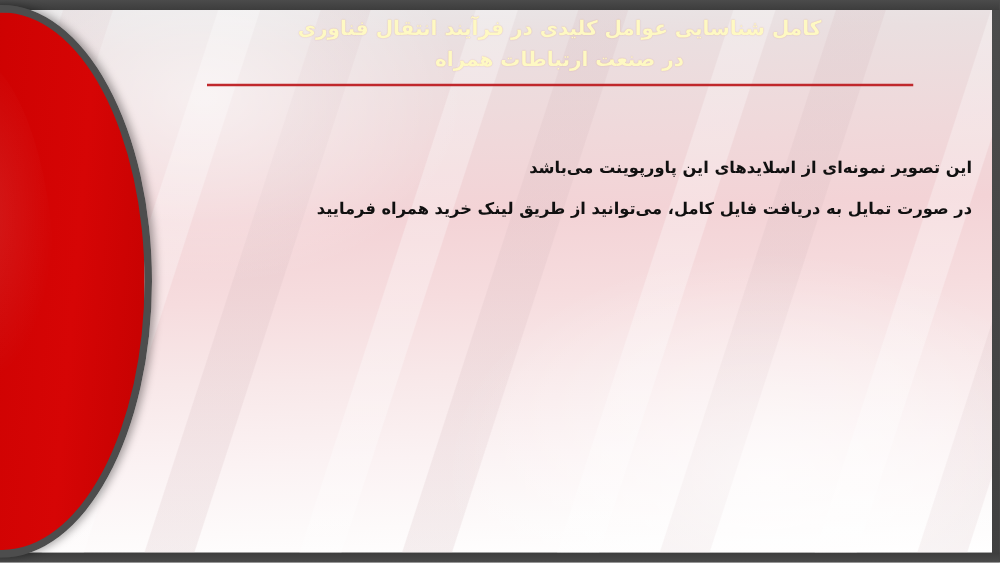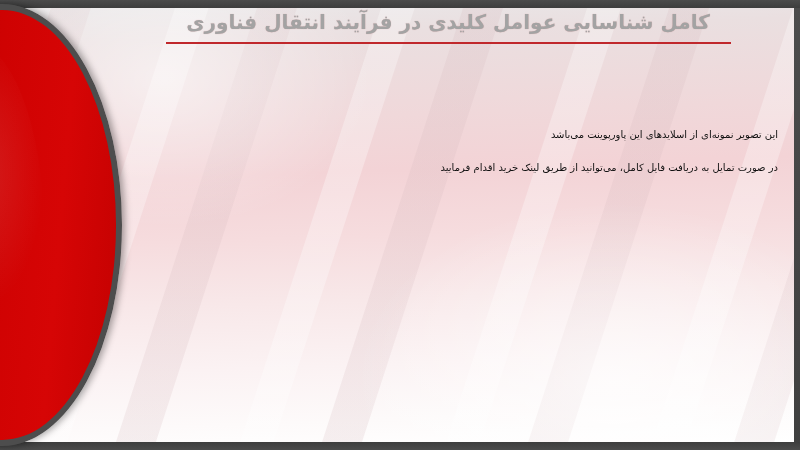--- a/index.html
+++ b/index.html
@@ -113,22 +113,22 @@
 
   
   .title-block {
     position: absolute;
     left: 120px;
     right: 24px;
     top: 10px;
     text-align: center;
   }
   .title-line {
-    color: #a3a3a3;
-    font-size: 20px;
+    color: #fef9c3;
+    font-size: 16px;
     font-weight: bold;
     line-height: 25px;
     letter-spacing: 0;
     white-space: nowrap;
     text-shadow: 0 0 1px rgba(176,18,23,0.25);
   }
   .title-rule {
     margin: 7px auto 0 auto;
     width: 565px;
     height: 2px;
@@ -138,24 +138,24 @@
   
   .body-block {
     position: absolute;
     left: 110px;
     right: 22px;
     top: 118px;
     text-align: right;
   }
   .body-line {
     color: #101010;
-    font-size: 10px;
+    font-size: 13px;
     line-height: 33px;
     white-space: nowrap;
-    font-weight: normal;
+    font-weight: bold;
   }
 </style>
 </head>
 <body>
 
 <div id="slide">
 
   <div class="frame-outer"></div>
   <div class="frame-top"></div>
   <div class="frame-bottom"></div>
@@ -165,21 +165,22 @@
     <div class="glow-tl"></div>
     <div class="glow-br"></div>
   </div>
 
   <div class="red-shape">
     <div class="red-shape-inner"></div>
   </div>
 
   <div class="title-block">
     <div class="title-line">کامل شناسایی عوامل کلیدی در فرآیند انتقال فناوری</div>
+    <div class="title-line">در صنعت ارتباطات همراه</div>
     <div class="title-rule"></div>
   </div>
 
   <div class="body-block">
     <div class="body-line">این تصویر نمونه‌ای از اسلایدهای این پاورپوینت می‌باشد</div>
-    <div class="body-line">در صورت تمایل به دریافت فایل کامل، می‌توانید از طریق لینک خرید اقدام فرمایید</div>
+    <div class="body-line">در صورت تمایل به دریافت فایل کامل، می‌توانید از طریق لینک خرید همراه فرمایید</div>
   </div>
 
 </div>
 
 </body></html>

